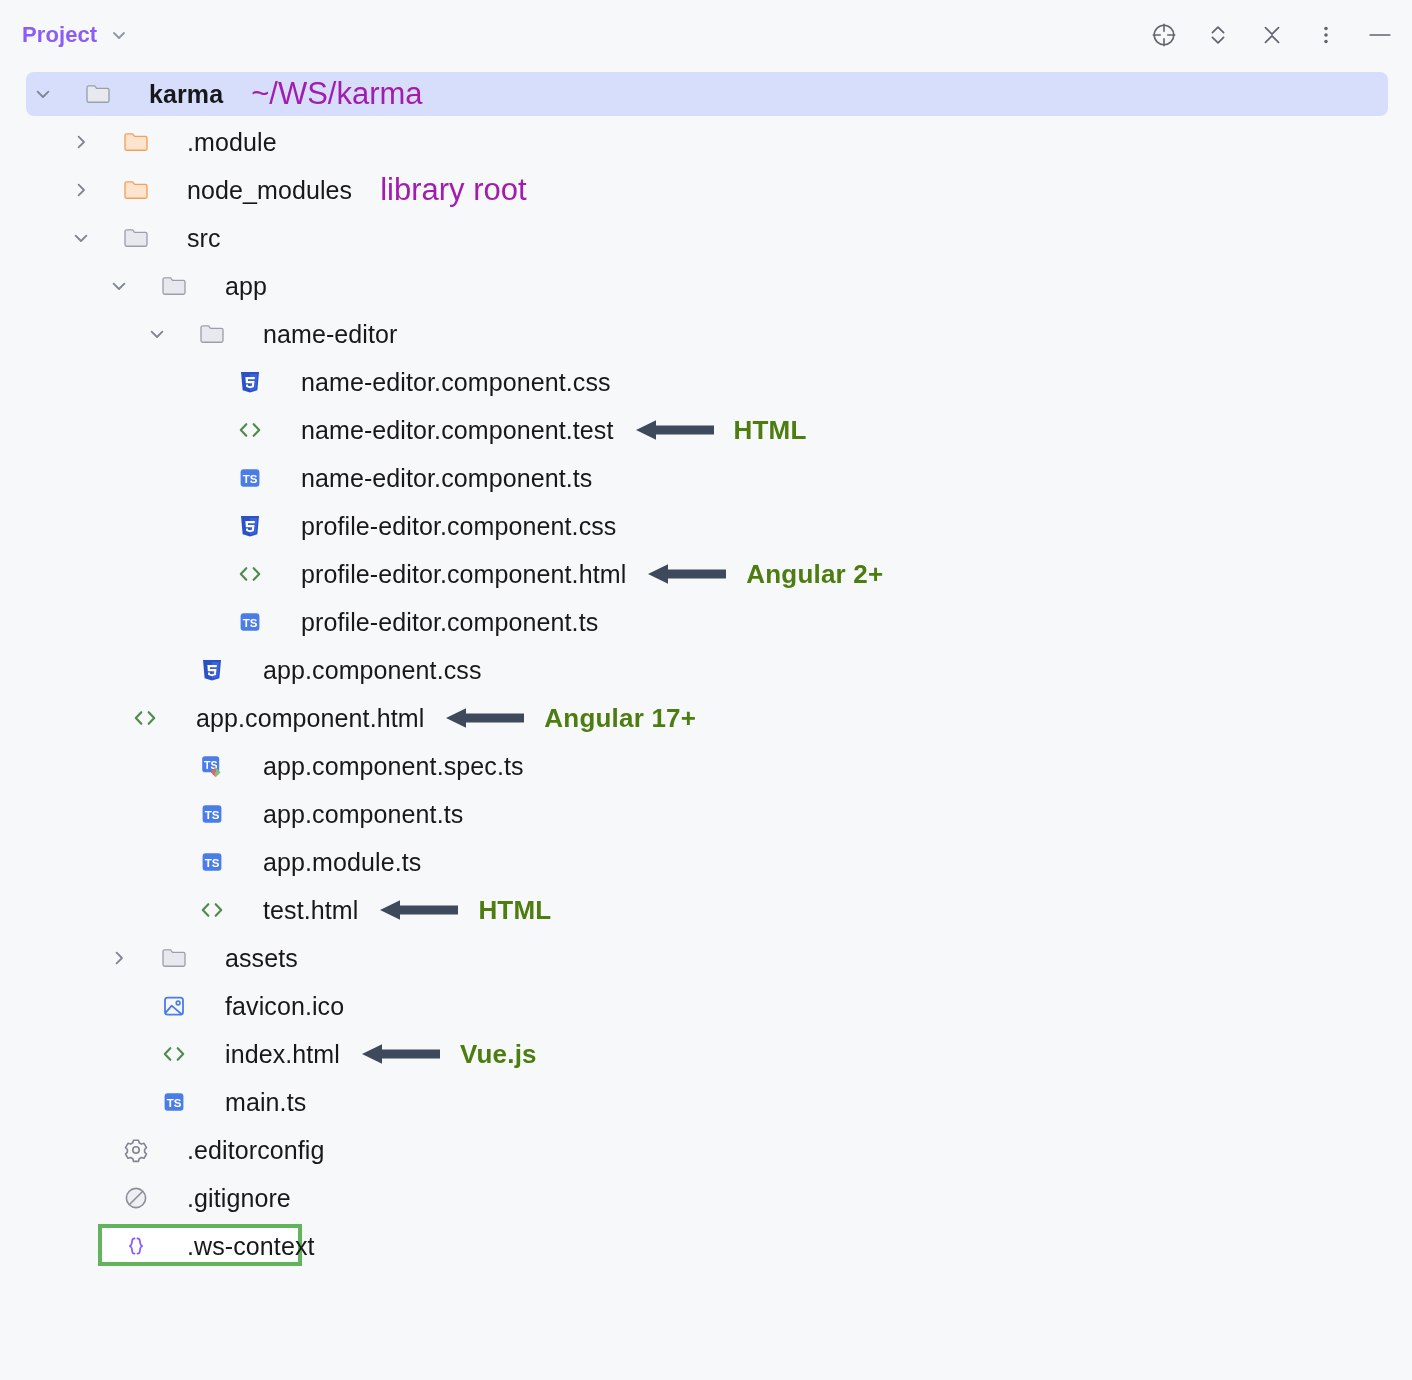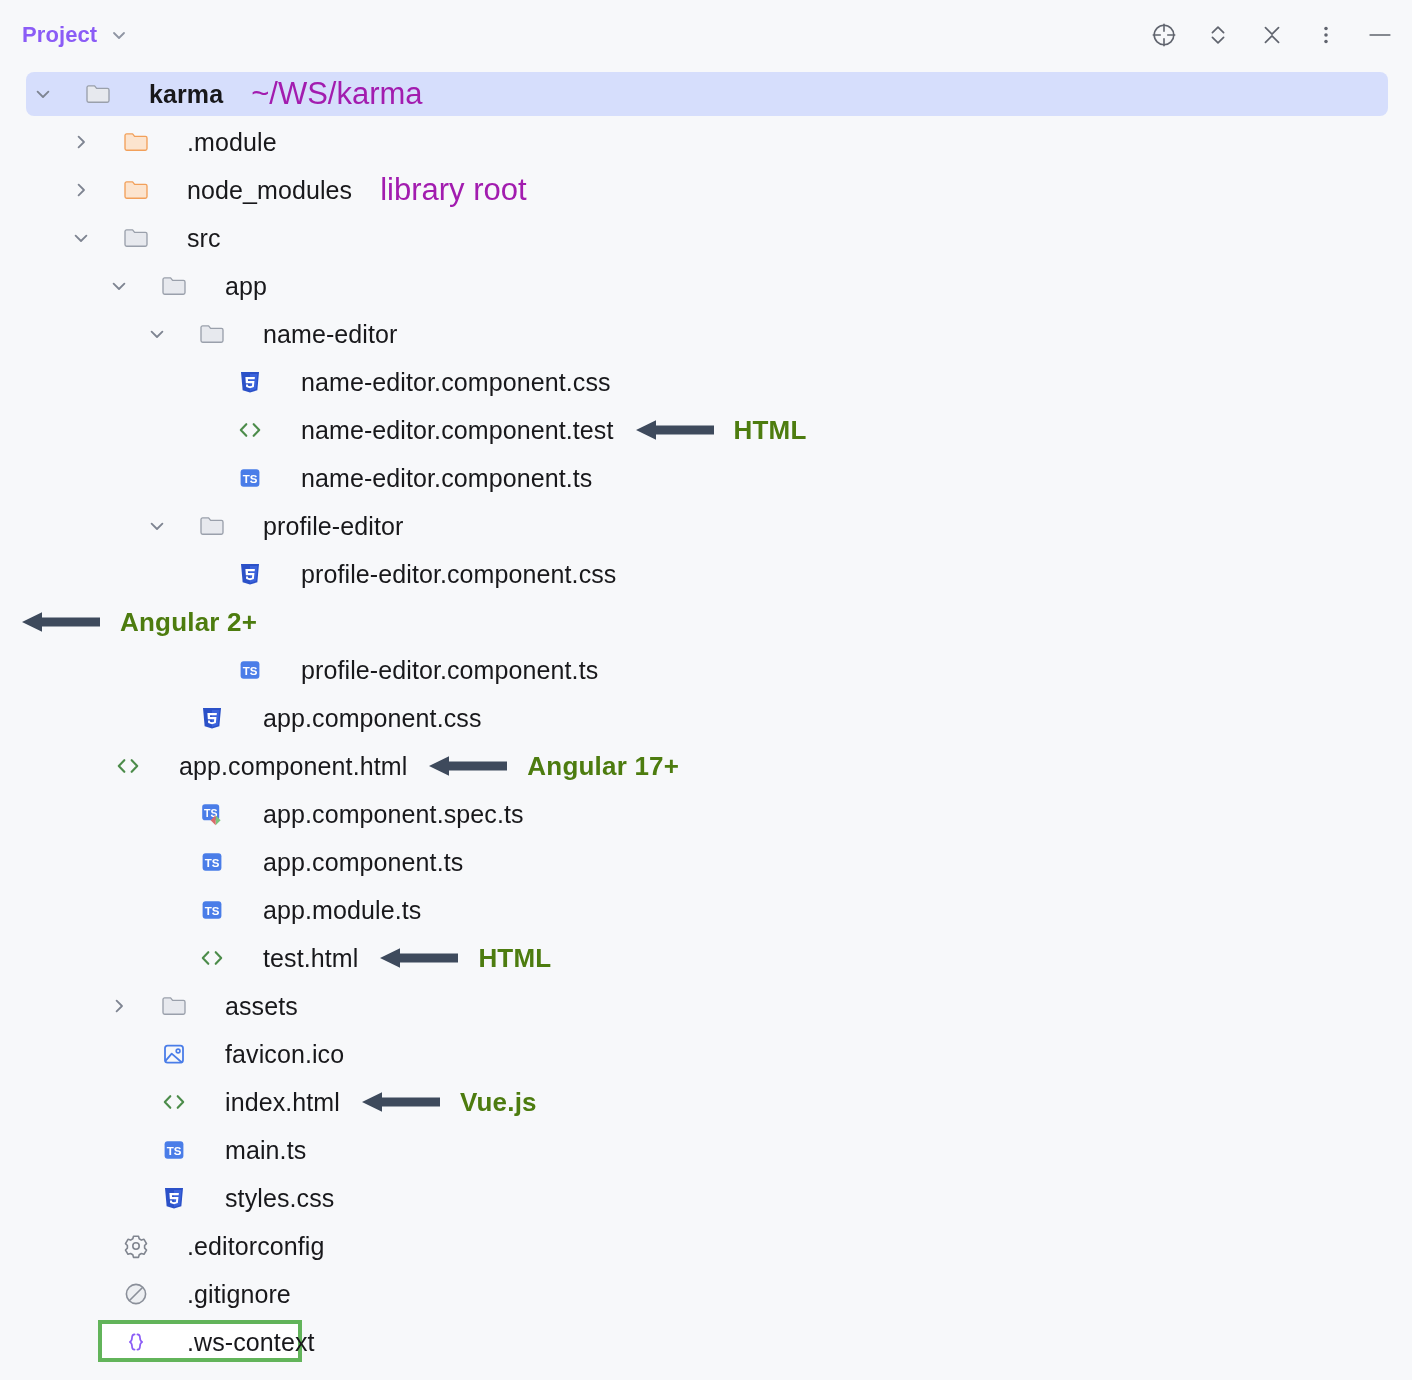--- a/index.html
+++ b/index.html
@@ -329,48 +329,43 @@
         <span class="node-icon">
           <svg width="28" height="28" viewBox="0 0 28 28" fill="none">
             <rect x="4.6" y="5.2" width="18.8" height="17.6" rx="3" fill="#4A7DE8"></rect>
             <text x="14" y="18.6" font-family="Liberation Sans, sans-serif" font-size="11.5" font-weight="bold" fill="#FFFFFF" text-anchor="middle">TS</text>
           </svg>
         </span>
         <span class="node-label">name-editor.component.ts</span>
       </div>
     </div>
     <div class="row">
-      <div class="row-inner" style="padding-left:144px">
-        <span class="twisty">
-          <svg width="22" height="22" viewBox="0 0 22 22" fill="none">
-            <path d="M5.6 8.6 L11 14 L16.4 8.6" stroke="#7E8491" stroke-width="1.8" stroke-linecap="round" stroke-linejoin="round"></path>
-          </svg>
-        </span>
-        <span class="node-icon">
-          <svg width="28" height="28" viewBox="0 0 28 28" fill="none">
-            <path d="M3 7.5 A1.6 1.6 0 0 1 4.6 5.9 H10.6 L12.6 8.4 H23.4 A1.6 1.6 0 0 1 25 10 V20.6 A1.6 1.6 0 0 1 23.4 22.2 H4.6 A1.6 1.6 0 0 1 3 20.6 Z" fill="#E7E9EE" stroke="#9AA0AB" stroke-width="1.35" stroke-linejoin="round"></path>
-          </svg>
-        </span>
-        <span class="node-label">profile-editor</span>
-      </div>
-    </div>
-    <div class="row">
       <div class="row-inner" style="padding-left:182px">
         <span class="twisty empty"></span>
         <span class="node-icon">
           <svg width="28" height="28" viewBox="0 0 28 28" fill="none">
             <path d="M5 4 H23 L21.35 22.2 L14 24.6 L6.65 22.2 Z" fill="#2B51C8"></path>
             <path d="M14 5.9 V22.9 L20 20.9 L21.4 5.9 Z" fill="#3B63DC"></path>
             <path d="M9.4 9.1 H18.9 L18.65 11.3 H11.9 L12.05 13.1 H18.45 L17.85 19 L14 20.3 L10.2 19 L9.95 16.4 H11.9 L12.02 17.75 L14 18.35 L16 17.75 L16.2 15.2 H9.85 Z" fill="#FFFFFF"></path>
           </svg>
         </span>
         <span class="node-label">profile-editor.component.css</span>
       </div>
     </div>
     <div class="row">
+      <div class="row-inner" style="padding-left:182px">
+        <span class="twisty empty"></span>
+        <span class="node-icon">
+          <svg width="28" height="28" viewBox="0 0 28 28" fill="none">
+            <path d="M10.3 8.2 L4.8 14 L10.3 19.8" stroke="#4C8C4A" stroke-width="2.1" stroke-linecap="round" stroke-linejoin="round"></path>
+            <path d="M17.7 8.2 L23.2 14 L17.7 19.8" stroke="#4C8C4A" stroke-width="2.1" stroke-linecap="round" stroke-linejoin="round"></path>
+          </svg>
+        </span>
+        <span class="node-label">profile-editor.component.html</span>
+      </div>
       <div class="annotation">
         <span class="anno-arrow">
           <svg width="78" height="30" viewBox="0 0 78 30" fill="none">
             <path d="M0 15 L20 5.2 L20 10.6 L78 10.6 L78 19.4 L20 19.4 L20 24.8 Z" fill="#3E4A5C"></path>
           </svg>
         </span>
         <span class="anno-label">Angular 2+</span>
       </div>
     </div>
     <div class="row">
@@ -392,21 +387,21 @@
           <svg width="28" height="28" viewBox="0 0 28 28" fill="none">
             <path d="M5 4 H23 L21.35 22.2 L14 24.6 L6.65 22.2 Z" fill="#2B51C8"></path>
             <path d="M14 5.9 V22.9 L20 20.9 L21.4 5.9 Z" fill="#3B63DC"></path>
             <path d="M9.4 9.1 H18.9 L18.65 11.3 H11.9 L12.05 13.1 H18.45 L17.85 19 L14 20.3 L10.2 19 L9.95 16.4 H11.9 L12.02 17.75 L14 18.35 L16 17.75 L16.2 15.2 H9.85 Z" fill="#FFFFFF"></path>
           </svg>
         </span>
         <span class="node-label">app.component.css</span>
       </div>
     </div>
     <div class="row">
-      <div class="row-inner" style="padding-left:60px">
+      <div class="row-inner" style="padding-left:77px">
         <span class="twisty empty"></span>
         <span class="node-icon">
           <svg width="28" height="28" viewBox="0 0 28 28" fill="none">
             <path d="M10.3 8.2 L4.8 14 L10.3 19.8" stroke="#4C8C4A" stroke-width="2.1" stroke-linecap="round" stroke-linejoin="round"></path>
             <path d="M17.7 8.2 L23.2 14 L17.7 19.8" stroke="#4C8C4A" stroke-width="2.1" stroke-linecap="round" stroke-linejoin="round"></path>
           </svg>
         </span>
         <span class="node-label">app.component.html</span>
       </div>
       <div class="annotation">
@@ -530,33 +525,20 @@
         <span class="node-icon">
           <svg width="28" height="28" viewBox="0 0 28 28" fill="none">
             <rect x="4.6" y="5.2" width="18.8" height="17.6" rx="3" fill="#4A7DE8"></rect>
             <text x="14" y="18.6" font-family="Liberation Sans, sans-serif" font-size="11.5" font-weight="bold" fill="#FFFFFF" text-anchor="middle">TS</text>
           </svg>
         </span>
         <span class="node-label">main.ts</span>
       </div>
     </div>
     <div class="row">
-      <div class="row-inner" style="padding-left:106px">
-        <span class="twisty empty"></span>
-        <span class="node-icon">
-          <svg width="28" height="28" viewBox="0 0 28 28" fill="none">
-            <path d="M5 4 H23 L21.35 22.2 L14 24.6 L6.65 22.2 Z" fill="#2B51C8"></path>
-            <path d="M14 5.9 V22.9 L20 20.9 L21.4 5.9 Z" fill="#3B63DC"></path>
-            <path d="M9.4 9.1 H18.9 L18.65 11.3 H11.9 L12.05 13.1 H18.45 L17.85 19 L14 20.3 L10.2 19 L9.95 16.4 H11.9 L12.02 17.75 L14 18.35 L16 17.75 L16.2 15.2 H9.85 Z" fill="#FFFFFF"></path>
-          </svg>
-        </span>
-        <span class="node-label">styles.css</span>
-      </div>
-    </div>
-    <div class="row">
       <div class="row-inner" style="padding-left:68px">
         <span class="twisty empty"></span>
         <span class="node-icon">
           <svg width="28" height="28" viewBox="0 0 28 28" fill="none">
             <path d="M11.5 4.2 h5 l0.7 2.6 2.2 1.3 2.6 -0.8 2.5 4.3 -1.9 1.9 0 2.6 1.9 1.9 -2.5 4.3 -2.6 -0.8 -2.2 1.3 -0.7 2.6 h-5 l-0.7 -2.6 -2.2 -1.3 -2.6 0.8 -2.5 -4.3 1.9 -1.9 0 -2.6 -1.9 -1.9 2.5 -4.3 2.6 0.8 2.2 -1.3 Z" stroke="#80858F" stroke-width="1.6" stroke-linejoin="round" fill="none"></path>
             <circle cx="14" cy="14" r="3.2" stroke="#80858F" stroke-width="1.6" fill="none"></circle>
           </svg>
         </span>
         <span class="node-label">.editorconfig</span>
       </div>

